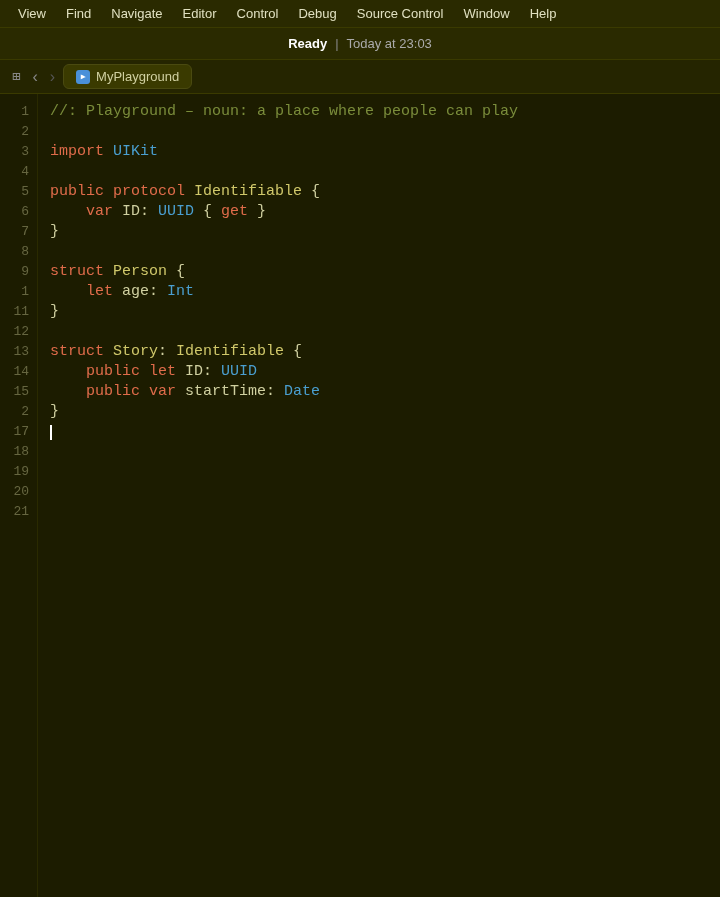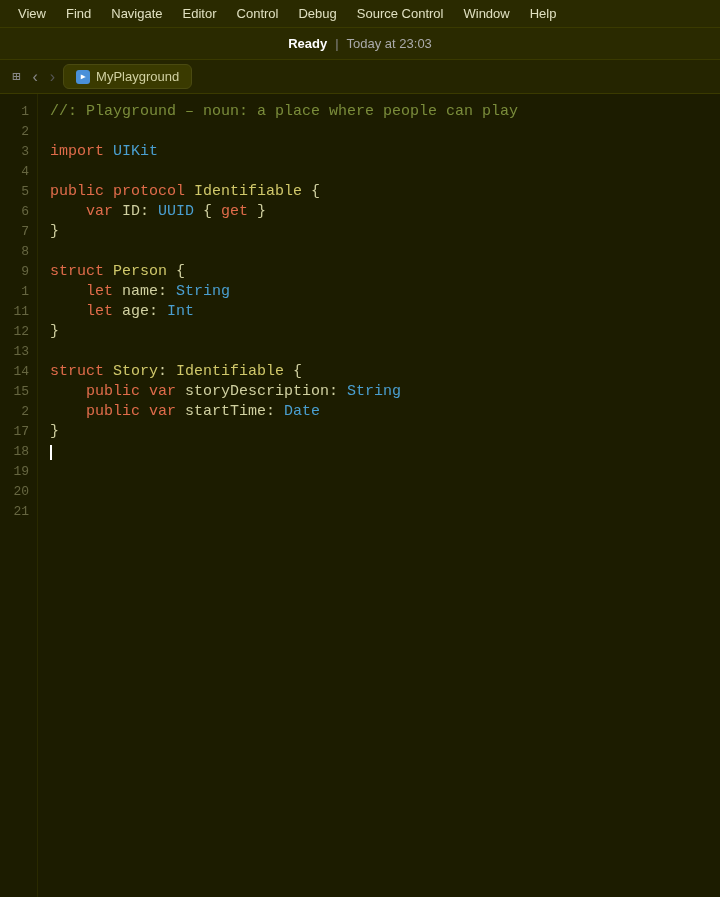--- a/index.html
+++ b/index.html
@@ -219,23 +219,22 @@
   <div class="code-area">
   <div class="code-line"><span class="c-comment">//: Playground – noun: a place where people can play</span></div>
       <div class="code-line">&nbsp;</div>
       <div class="code-line"><span class="c-keyword">import</span><span class="c-plain"> </span><span class="c-type">UIKit</span></div>
       <div class="code-line">&nbsp;</div>
       <div class="code-line"><span class="c-keyword">public</span><span class="c-plain"> </span><span class="c-keyword">protocol</span><span class="c-plain"> </span><span class="c-identifier">Identifiable</span><span class="c-plain"> {</span></div>
       <div class="code-line"><span class="c-plain">    </span><span class="c-keyword">var</span><span class="c-plain"> ID: </span><span class="c-type">UUID</span><span class="c-plain"> { </span><span class="c-keyword">get</span><span class="c-plain"> }</span></div>
       <div class="code-line"><span class="c-plain">}</span></div>
       <div class="code-line">&nbsp;</div>
       <div class="code-line"><span class="c-keyword">struct</span><span class="c-plain"> </span><span class="c-identifier">Person</span><span class="c-plain"> {</span></div>
-      <div class="code-line"><span class="c-plain">    </span><span class="c-keyword">let</span><span class="c-plain"> name: </span><span class="c-type">String</span></div>
       <div class="code-line"><span class="c-plain">    </span><span class="c-keyword">let</span><span class="c-plain"> age: </span><span class="c-type">Int</span></div>
       <div class="code-line"><span class="c-plain">} </span><span class="c-plain">  </span></div>
       <div class="code-line">&nbsp;</div>
       <div class="code-line"><span class="c-keyword">struct</span><span class="c-plain"> </span><span class="c-identifier">Story</span><span class="c-plain">: </span><span class="c-identifier">Identifiable</span><span class="c-plain"> {</span></div>
-      <div class="code-line"><span class="c-plain">    </span><span class="c-keyword">public</span><span class="c-plain"> </span><span class="c-keyword">var</span><span class="c-plain"> storyDescription: </span><span class="c-type">String</span></div>
+      <div class="code-line"><span class="c-plain">    </span><span class="c-keyword">public</span><span class="c-plain"> </span><span class="c-keyword">let</span><span class="c-plain"> ID: </span><span class="c-type">UUID</span></div>
       <div class="code-line"><span class="c-plain">    </span><span class="c-keyword">public</span><span class="c-plain"> </span><span class="c-keyword">var</span><span class="c-plain"> startTime: </span><span class="c-type">Date</span></div>
       <div class="code-line"><span class="c-plain">}</span></div>
       <div class="code-line"><span class="text-cursor"></span></div>
     </div>
 </div>
 
 </body></html>

